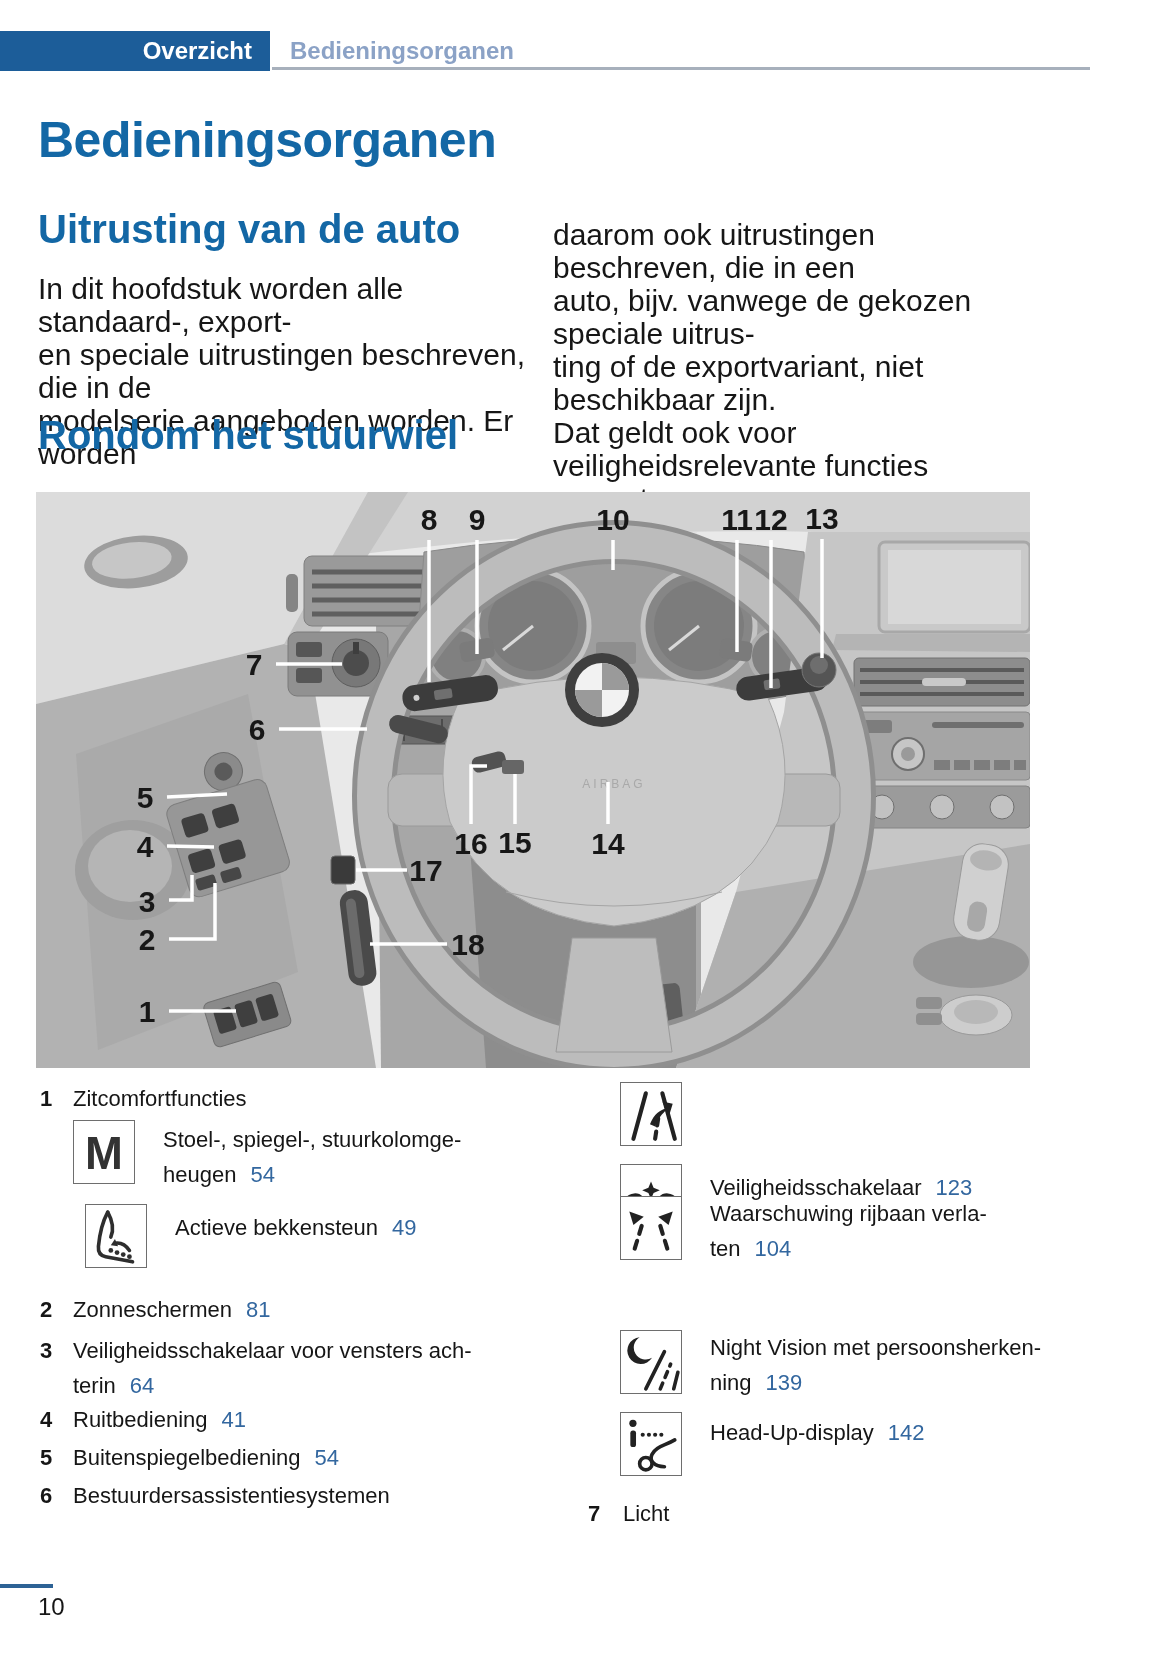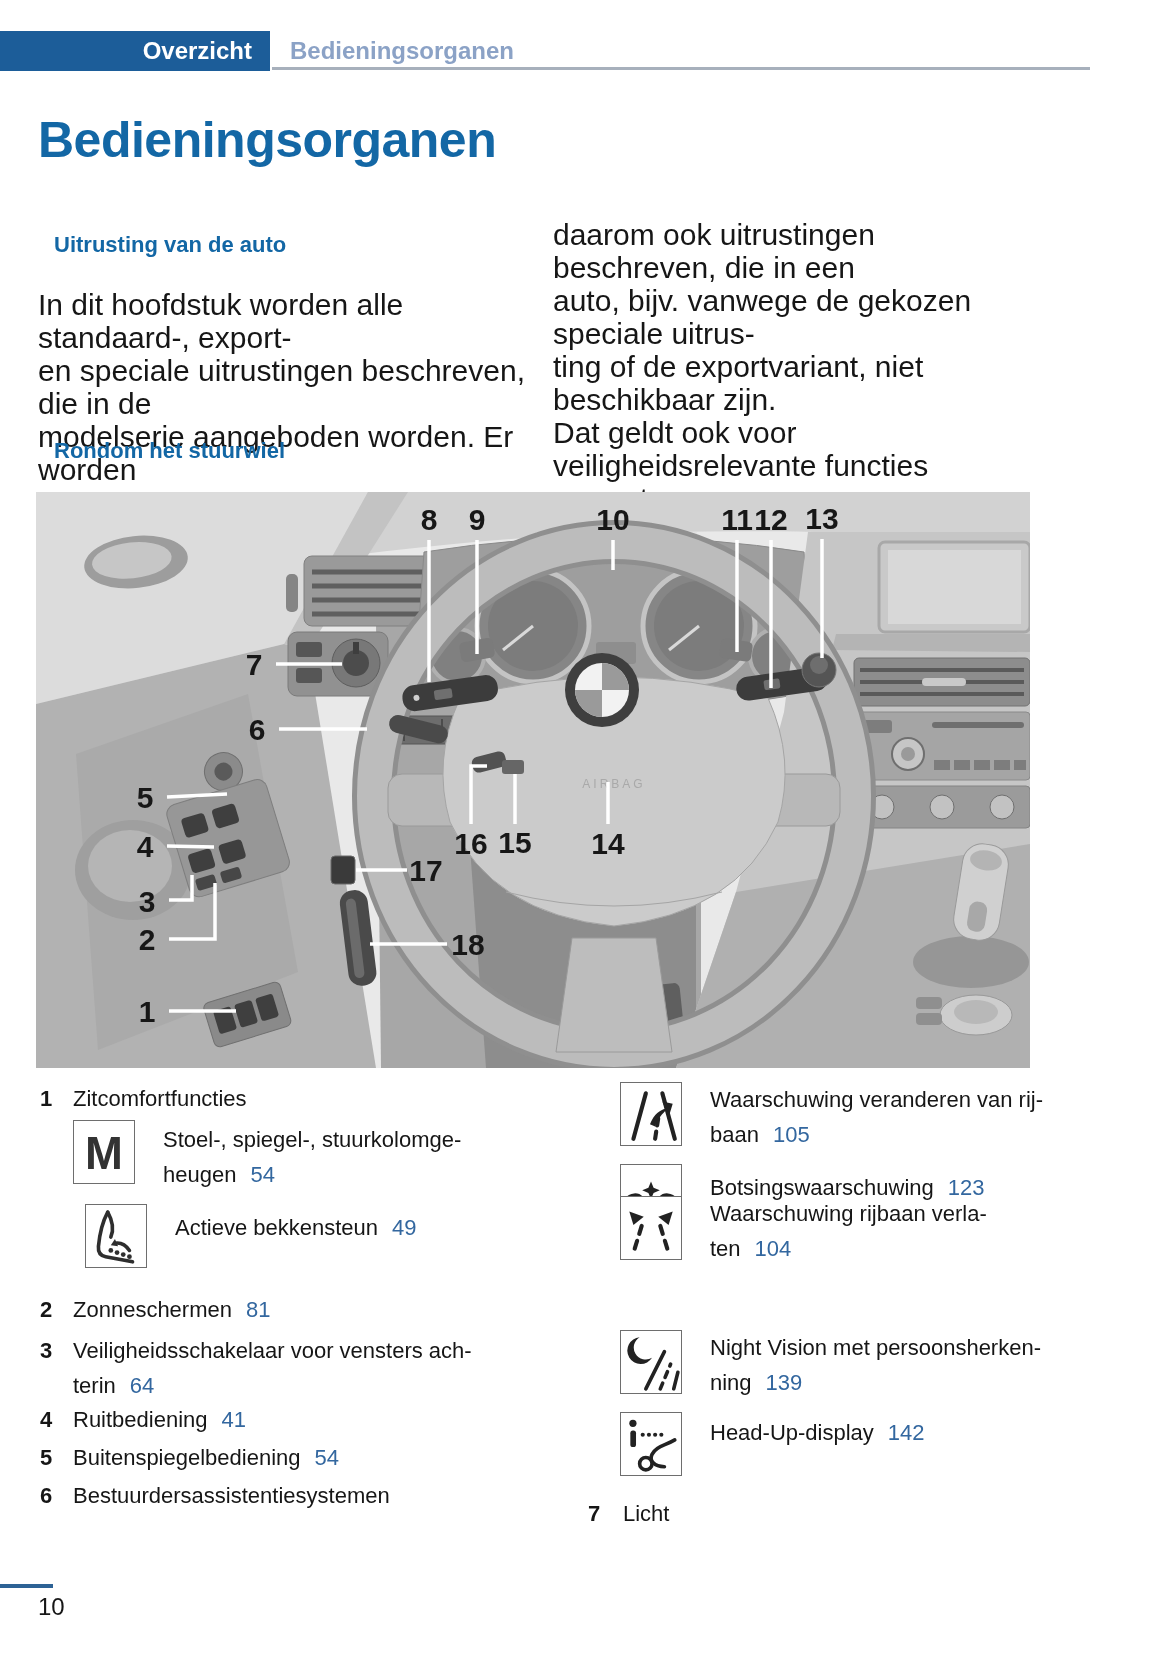--- a/index.html
+++ b/index.html
@@ -10,21 +10,21 @@
   .tabbox{position:absolute;left:0;top:31px;width:270px;height:40px;background:#1c5d99;
           color:#fff;font-size:24px;font-weight:bold;line-height:40px;text-align:right;
           padding-right:18px;box-sizing:border-box;}
   .crumb{position:absolute;left:290px;top:31px;height:40px;line-height:40px;
          font-size:24px;font-weight:bold;color:#8ba2c6;}
   .hrule{position:absolute;left:272px;top:67px;width:818px;height:3px;background:#a7b0bc;}
 
   
   .h1{position:absolute;left:38px;top:110px;font-size:50px;line-height:60px;
       font-weight:bold;color:#1367a5;letter-spacing:-0.5px;}
-  .h2{font-size:22px;line-height:38px;font-weight:bold;color:#1367a5;margin:16px;}
+  .h2{font-size:40px;line-height:38px;font-weight:bold;color:#1367a5;margin:0;}
   .equip{position:absolute;left:38px;top:210px;width:1005px;display:flex;gap:25px;}
   .equip .colL{width:490px;}
   .equip .colR{width:490px;padding-top:8px;}
   .body-p{margin:24px 0 0 0;font-size:30px;line-height:33px;white-space:pre-line;}
   .colR .body-p{margin-top:0;}
   .h2-steer{position:absolute;left:38px;top:416px;}
 
   
   .fig{position:absolute;left:36px;top:492px;width:994px;height:576px;}
   .callout-num{font-family:"Liberation Sans",sans-serif;font-size:30px;font-weight:bold;fill:#171717;}
@@ -386,41 +386,37 @@
     <span class="ibox">
       <svg viewBox="0 0 58 60">
         <g stroke="#222222" fill="none" stroke-width="4" stroke-linecap="round">
           <path d="M12,54 L24,10"></path>
           <path d="M33,54 L36,34" stroke-dasharray="7,6"></path>
           <path d="M52,54 L40,10"></path>
         </g>
         <path d="M28,40 C32,30 38,26 43,25 l-3,-7 10,2 -3,10 -3,-4 C40,30 36,34 33,42 z" fill="#222222"></path>
       </svg>
     </span>
-    <div class="subtext" style="margin-top:0">
-      <span class="plines">Waarschuwing veranderen van rij-
-baan</span><span class="pref">105</span>
-    </div>
   </div>
 
   <div class="subrow" style="left:620px;top:1164px">
     <span class="ibox">
       <svg viewBox="0 0 58 60">
         <g stroke="#222222" stroke-width="3.5" fill="none" stroke-linecap="round">
           <path d="M4,34 C10,28 16,28 20,32 L24,36"></path>
           <path d="M54,34 C48,28 42,28 38,32 L34,36"></path>
           <circle cx="12" cy="39" r="4"></circle>
             <circle cx="46" cy="39" r="4"></circle>
         </g>
         <path d="M29,16 l2.5,6 6,2.5 -6,2.5 -2.5,6 -2.5,-6 -6,-2.5 6,-2.5 z" fill="#222222"></path>
         <path d="M29,42 l2,4 4,2 -4,2 -2,4 -2,-4 -4,-2 4,-2 z" fill="#222222"></path>
       </svg>
     </span>
     <div class="subtext" style="margin-top:6px">
-      <span class="plines">Botsingswaarschuwing</span><span class="pref">123</span>
+      <span class="plines">Veiligheidsschakelaar</span><span class="pref">123</span>
     </div>
   </div>
 
   <div class="subrow" style="left:620px;top:1196px">
     <span class="ibox">
       <svg viewBox="0 0 58 60">
         <g stroke="#222222" stroke-width="4" stroke-dasharray="8,7" fill="none" stroke-linecap="round">
           <path d="M20,28 L12,54"></path>
           <path d="M38,28 L46,54"></path>
         </g>

